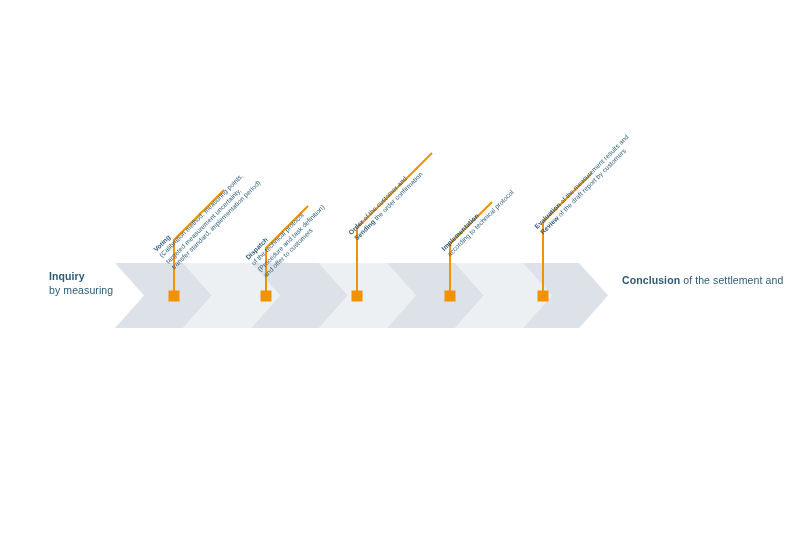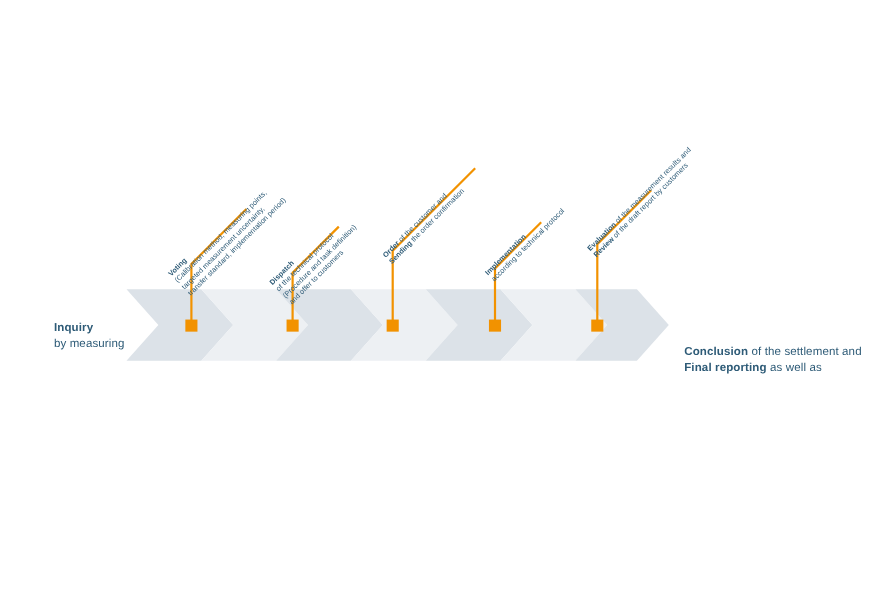--- a/index.html
+++ b/index.html
@@ -18,22 +18,22 @@
   
   .side-block{
     position:absolute;
     color:#2e5b77;
     font-size:10.5px;
     line-height:13.5px;
     letter-spacing:0.1px;
     white-space:nowrap;
   }
   .side-block b{font-weight:bold;}
-  #inquiry-block{left:49px;top:292px;}
-  #conclusion-block{left:622px;top:274px;margin-top:40px;}
+  #inquiry-block{left:49px;top:270px;}
+  #conclusion-block{left:622px;top:274px;}
 
   
   .callout{position:absolute;}
   .callout .label{
     position:absolute;
     transform-origin:0 100%;
     transform:rotate(-45deg);
     white-space:nowrap;
     color:#2e5b77;
     font-size:6.6px;
@@ -87,23 +87,20 @@
 
   <div id="inquiry-block" class="side-block">
     <div><b>Inquiry</b></div>
     <div>by measuring</div>
   </div>
 
   <div id="conclusion-block" class="side-block">
     <div>
       <b>Conclusion</b><span> of the settlement and</span>
     </div>
-    <div>
-      <b>Final reporting</b><span> as well as</span>
-    </div>
   </div>
 
   <div class="callout">
     <div class="label" id="label-voting" style="left:176px;top:238px;">
         <span class="ln"><b>Voting</b></span>
         <span class="ln"><span>(Calibration method, measuring points,</span></span>
         <span class="ln"><span>targeted measurement uncertainty,</span></span>
         <span class="ln"><span>transfer standard, implementation period)</span></span>
       </div>
   </div>

